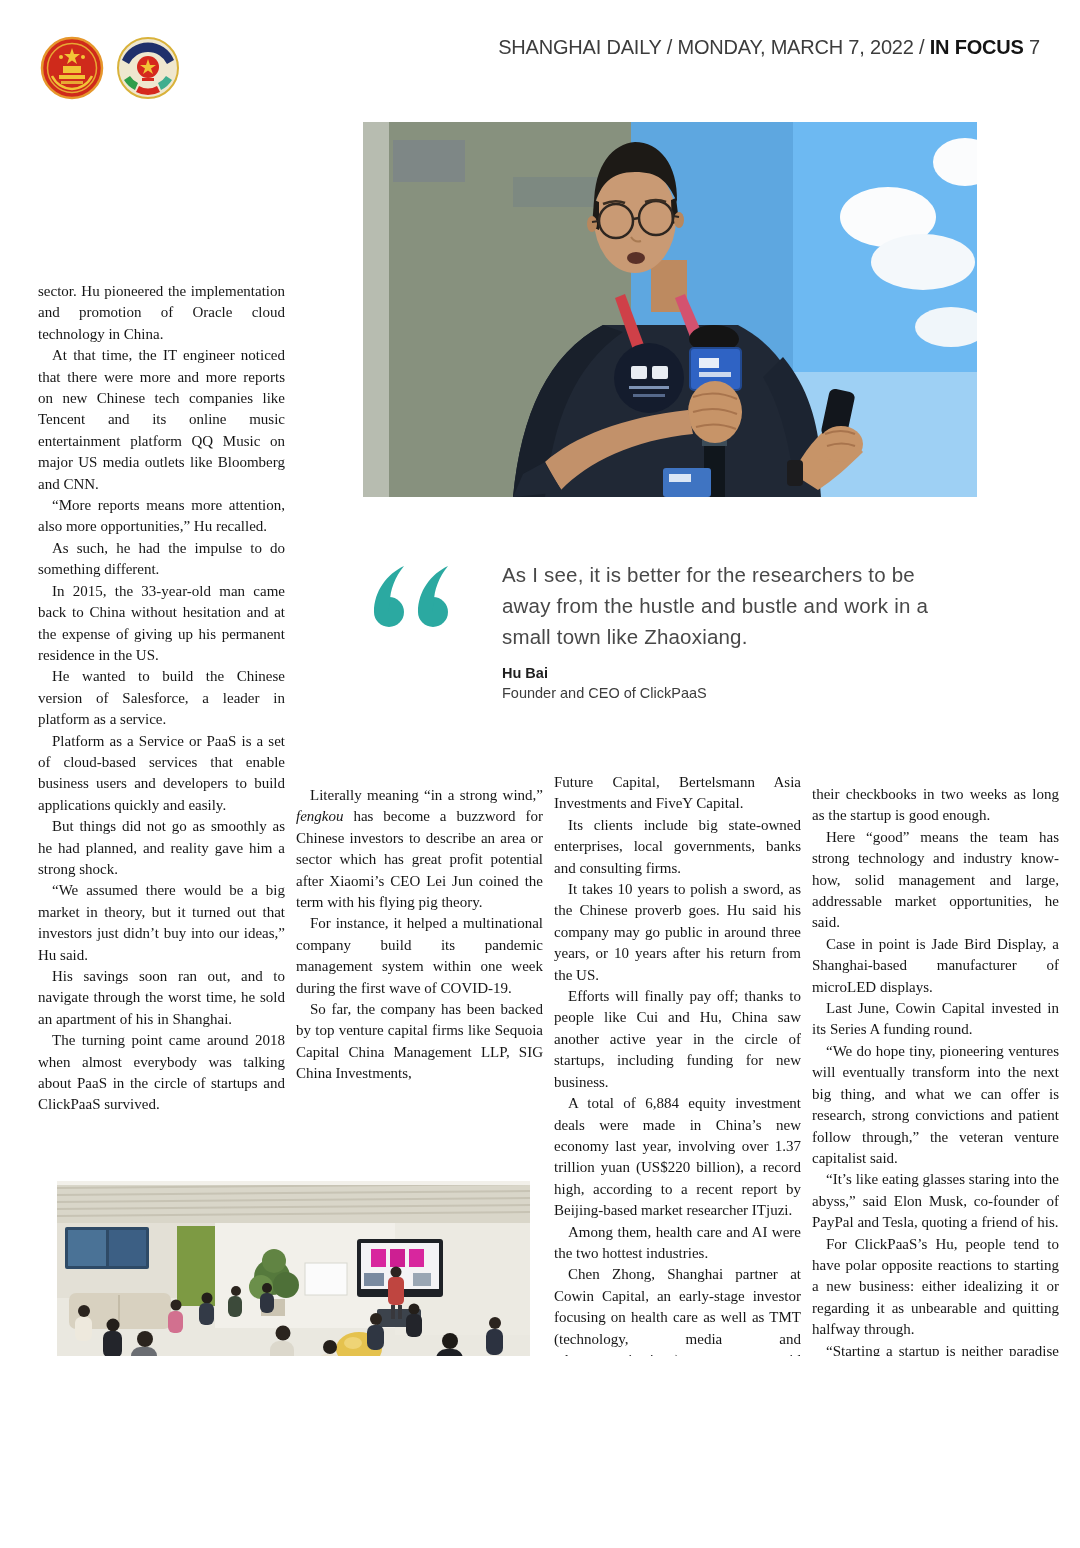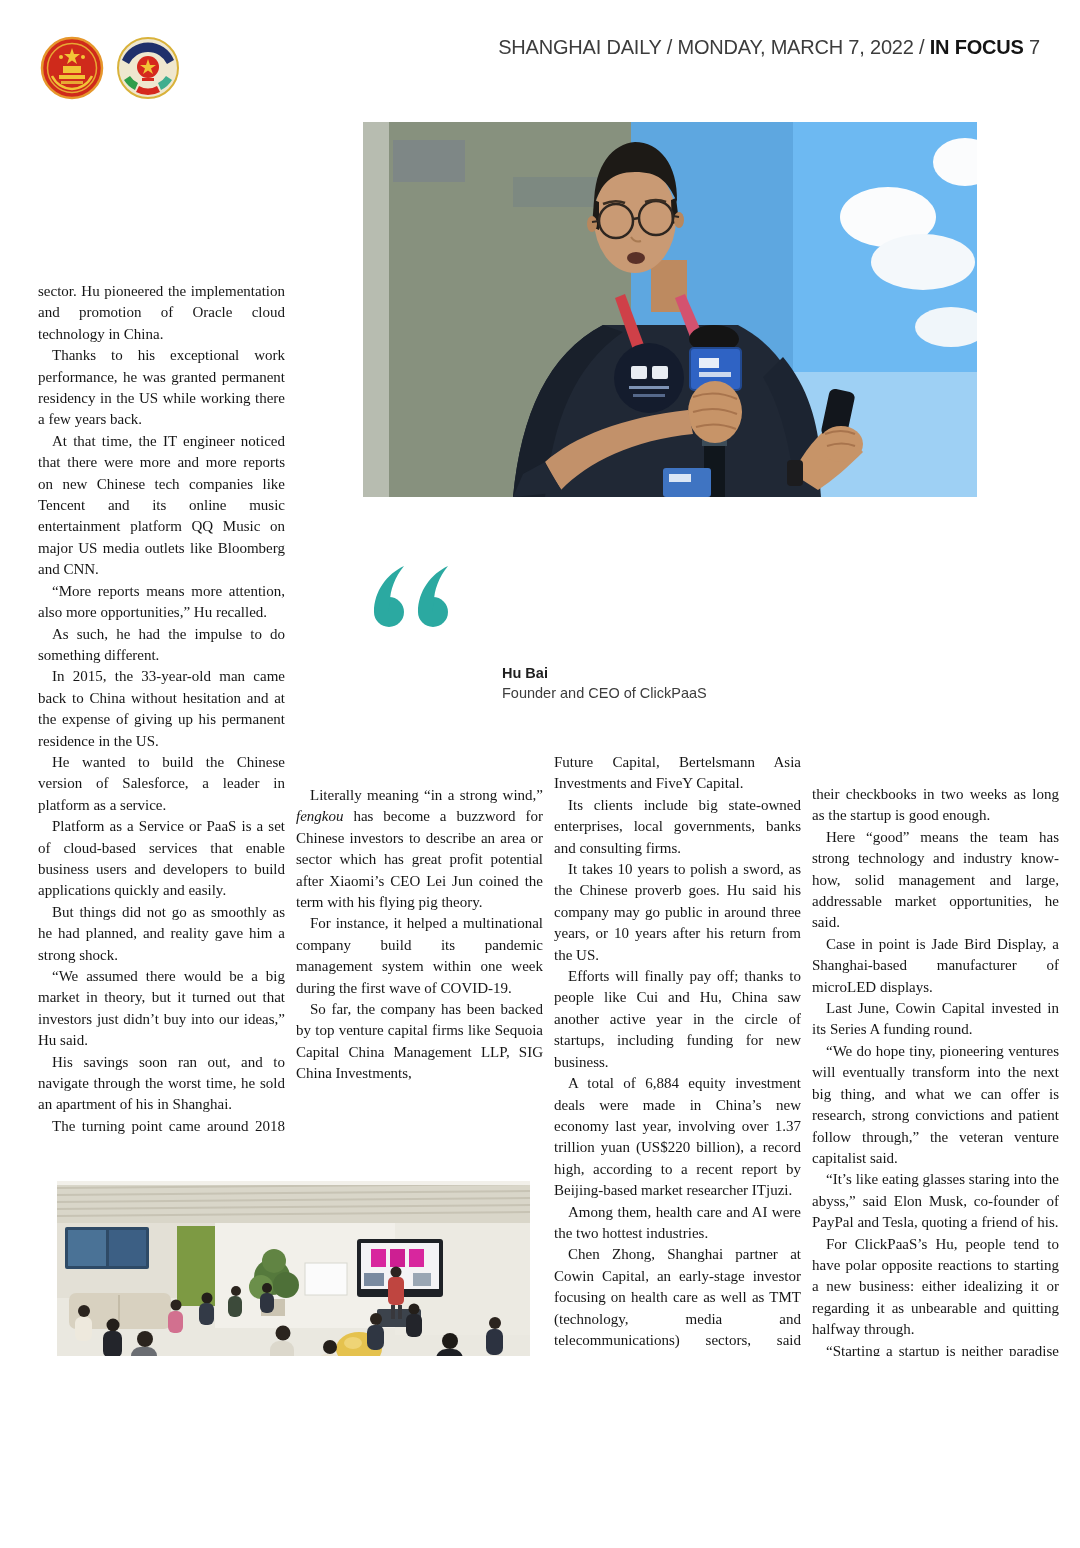--- a/index.html
+++ b/index.html
@@ -27,21 +27,21 @@
   .quote-title{position:absolute;left:502px;top:685px;font-family:"Liberation Sans",sans-serif;
                font-size:14.5px;color:#3d3d3d;}
 
   
   .col{position:absolute;width:247px;text-align:justify;font-size:15px;line-height:21.4px;
        color:#161616;overflow:hidden;}
   .col p{margin:0;}
   .col p.ind{text-indent:14px;}
   .c1{left:38px;top:281px;height:856px;}
   .c2{left:296px;top:785px;height:374px;}
-  .c3{left:554px;top:752px;height:730px;}
+  .c3{left:554px;top:772px;height:730px;}
   .c4{left:812px;top:784px;height:728px;}
   .it{}
 
   
   .bottom-photo{position:absolute;left:57px;top:1181px;width:473px;height:290px;}
   .bottom-photo svg{display:block;width:100%;height:100%;}
   .photo-caption{position:absolute;left:62px;top:1485px;font-family:"Liberation Sans",sans-serif;
                  font-size:13.5px;font-weight:bold;color:#1e1e1e;letter-spacing:0.1px;}
 </style>
 </head>
@@ -156,26 +156,26 @@
   <span class="quote-mark">
     <svg viewBox="0 0 92 66" width="92" height="66">
       <g fill="#2ba9a1">
         <circle cx="21" cy="47" r="15"></circle>
         <path d="M6,47 C6,26 19,9 36,1 C27,12 22,25 22,37 L20,47 Z"></path>
         <circle cx="65" cy="47" r="15"></circle>
         <path d="M50,47 C50,26 63,9 80,1 C71,12 66,25 66,37 L64,47 Z"></path>
       </g>
     </svg>
   </span>
+  <div class="quote-text">As I see, it is better for the researchers to be away from the hustle and bustle and work in a small town like Zhaoxiang.</div>
   <div class="quote-name">Hu Bai</div>
   <div class="quote-title">Founder and CEO of ClickPaaS</div>
 
   <div class="col c1">
     <p>sector. Hu pioneered the implementation and promotion of Oracle cloud technology in China.</p>
-    <p class="ind">Thanks to his exceptional work performance, he was granted permanent residency in the US while working there a few years back.</p>
     <p class="ind">At that time, the IT engineer noticed that there were more and more reports on new Chinese tech companies like Tencent and its online music entertainment platform QQ Music on major US media outlets like Bloomberg and CNN.</p>
     <p class="ind">“More reports means more attention, also more opportunities,” Hu recalled.</p>
     <p class="ind">As such, he had the impulse to do something different.</p>
     <p class="ind">In 2015, the 33-year-old man came back to China without hesitation and at the expense of giving up his permanent residence in the US.</p>
     <p class="ind">He wanted to build the Chinese version of Salesforce, a leader in platform as a service.</p>
     <p class="ind">Platform as a Service or PaaS is a set of cloud-based services that enable business users and developers to build applications quickly and easily.</p>
     <p class="ind">But things did not go as smoothly as he had planned, and reality gave him a strong shock.</p>
     <p class="ind">“We assumed there would be a big market in theory, but it turned out that investors just didn’t buy into our ideas,” Hu said.</p>
     <p class="ind">His savings soon ran out, and to navigate through the worst time, he sold an apartment of his in Shanghai.</p>
     <p class="ind">The turning point came around 2018 when almost everybody was talking about PaaS in the circle of startups and ClickPaaS survived.</p>

